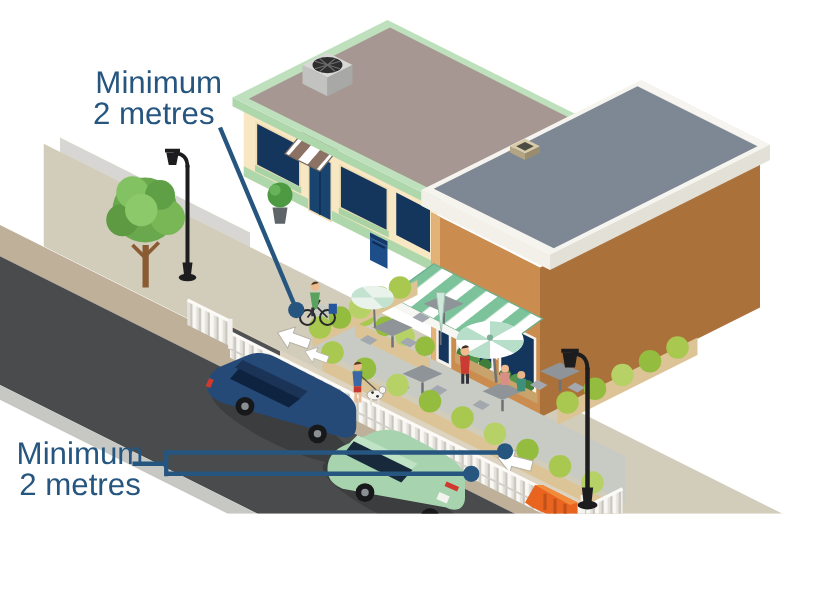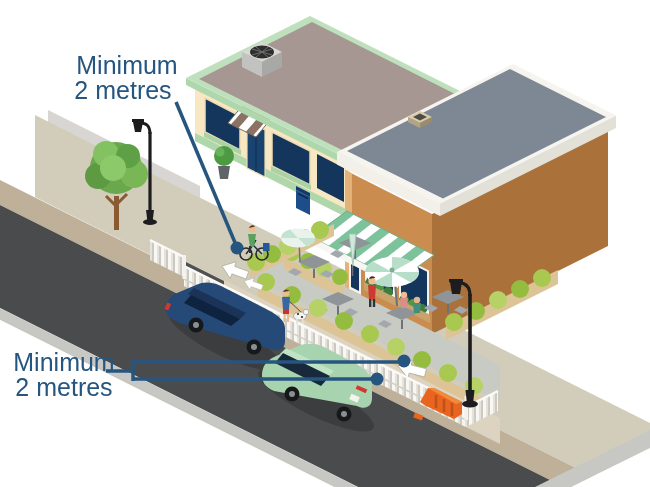--- a/index.html
+++ b/index.html
@@ -1,16 +1,16 @@
 <!DOCTYPE html>
 <html><head>
 <meta charset="utf-8">
 <style>
   html,body{margin:0;padding:0;background:#ffffff;}
-  #stage{position:relative;width:650px;height:487px;background:#ffffff;overflow:hidden;
+  #stage{position:relative;width:650px;height:411px;background:#ffffff;overflow:hidden;
          font-family:"Liberation Sans", sans-serif;}
   svg{display:block}
   text.callout{font-family:"Liberation Sans", sans-serif;font-size:25px;}
 </style>
 </head>
 <body>
 
 <div id="stage">
 <svg width="650" height="487" viewBox="0 0 650 487">
   <defs>

